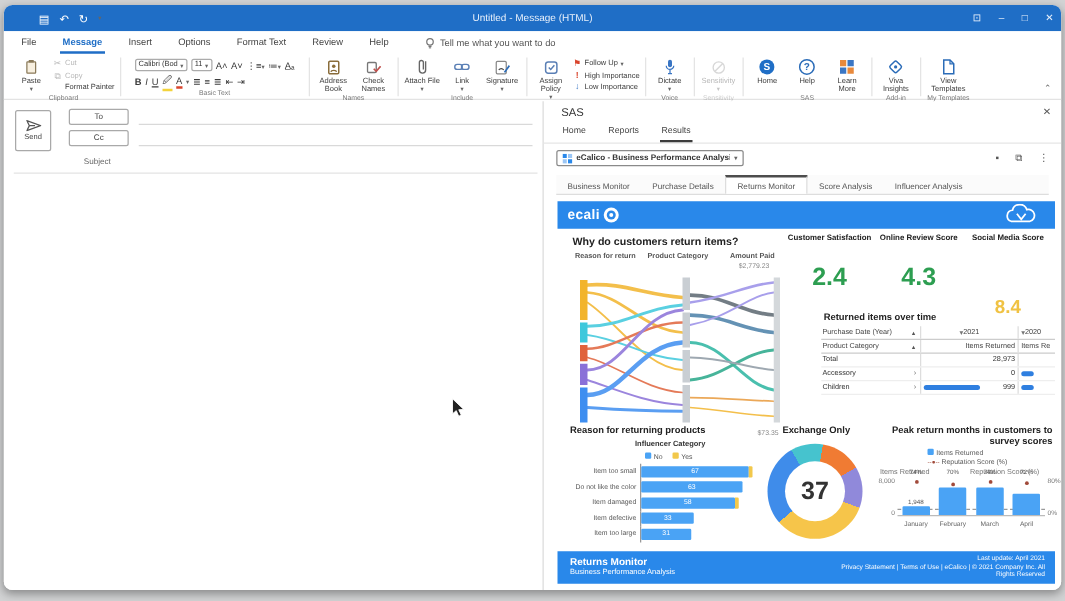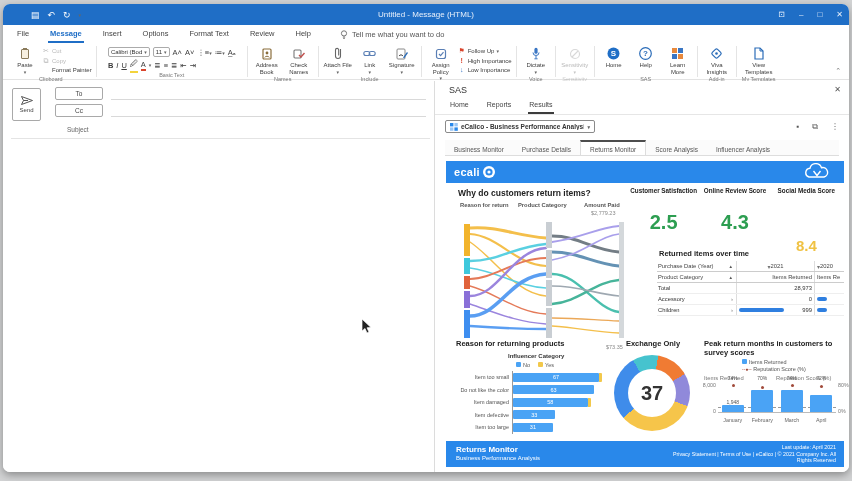--- a/index.html
+++ b/index.html
@@ -62,21 +62,21 @@
   .selicons{position:absolute;right:10px;top:41px;display:flex;gap:13px;font-size:8px;color:#555;}
   .reporttabs{position:absolute;left:10px;right:10px;top:59px;height:16px;display:flex;border-bottom:1px solid #ddd;background:#fbfbfb;font-size:6.5px;color:#555;}
   .reptab{padding:4px 9px 0 9px;white-space:nowrap;border-top:2px solid transparent;}
   .reptab.active{background:#fff;border-top:2px solid #4d4d4d;border-left:1px solid #ddd;border-right:1px solid #ddd;}
 
   
   .dash{position:absolute;left:11px;top:80px;width:398px;height:306px;background:#fff;}
   .dashhead{position:absolute;left:0;top:0;width:100%;height:22px;background:#2988ea;display:flex;align-items:center;color:#fff;}
   .brand{display:flex;align-items:center;margin-left:8px;font-size:11px;font-weight:bold;letter-spacing:.3px;}
   .cloud{position:absolute;right:12px;top:2px;}
-  .h1{position:absolute;font-size:8.5px;font-weight:bold;color:#222;}
+  .h1{position:absolute;font-size:8.5px;font-weight:bold;color:#222;text-align:right;}
   .axlbl{position:absolute;font-size:5.8px;font-weight:bold;color:#555;}
   .smallgray{position:absolute;font-size:5.5px;color:#888;}
   .kpis{position:absolute;left:182px;top:26px;width:214px;display:flex;}
   .kpi{flex:1;text-align:center;}
   .kpi .klbl{font-size:6.3px;font-weight:bold;color:#222;line-height:7.5px;height:24px;display:flex;align-items:flex-start;justify-content:center;}
   .kpi .kval{font-weight:bold;}
   .kpi:nth-child(1) .kval,.kpi:nth-child(2) .kval{font-size:20px;}
   .kpi:nth-child(3) .kval,.kpi:nth-child(4) .kval{font-size:15px;margin-top:4px;}
 
   
@@ -542,21 +542,21 @@
             <rect x="92" y="64" width="6" height="26" fill="#c9ced3"></rect>
             <rect x="92" y="92" width="6" height="30" fill="#c9ced3"></rect>
             <rect x="165" y="6" width="5" height="116" fill="#d4d8db"></rect>
           </g>
         </svg>
         <div class="smallgray" style="left:160px;top:183px;">$73.35</div>
 
         <div class="kpis" id="kpis">
             <div class="kpi">
               <div class="klbl">Customer Satisfaction</div>
-              <div class="kval" style="color: rgb(45, 158, 81);">2.5</div>
+              <div class="kval" style="color: rgb(45, 158, 81);">2.4</div>
             </div>
             <div class="kpi">
               <div class="klbl">Online Review Score</div>
               <div class="kval" style="color: rgb(45, 158, 81);">4.3</div>
             </div>
             <div class="kpi">
               <div class="klbl">Social Media Score</div>
               <div class="kval" style="color: rgb(240, 194, 67); margin-top: 26px;">8.4</div>
             </div>
           </div>

